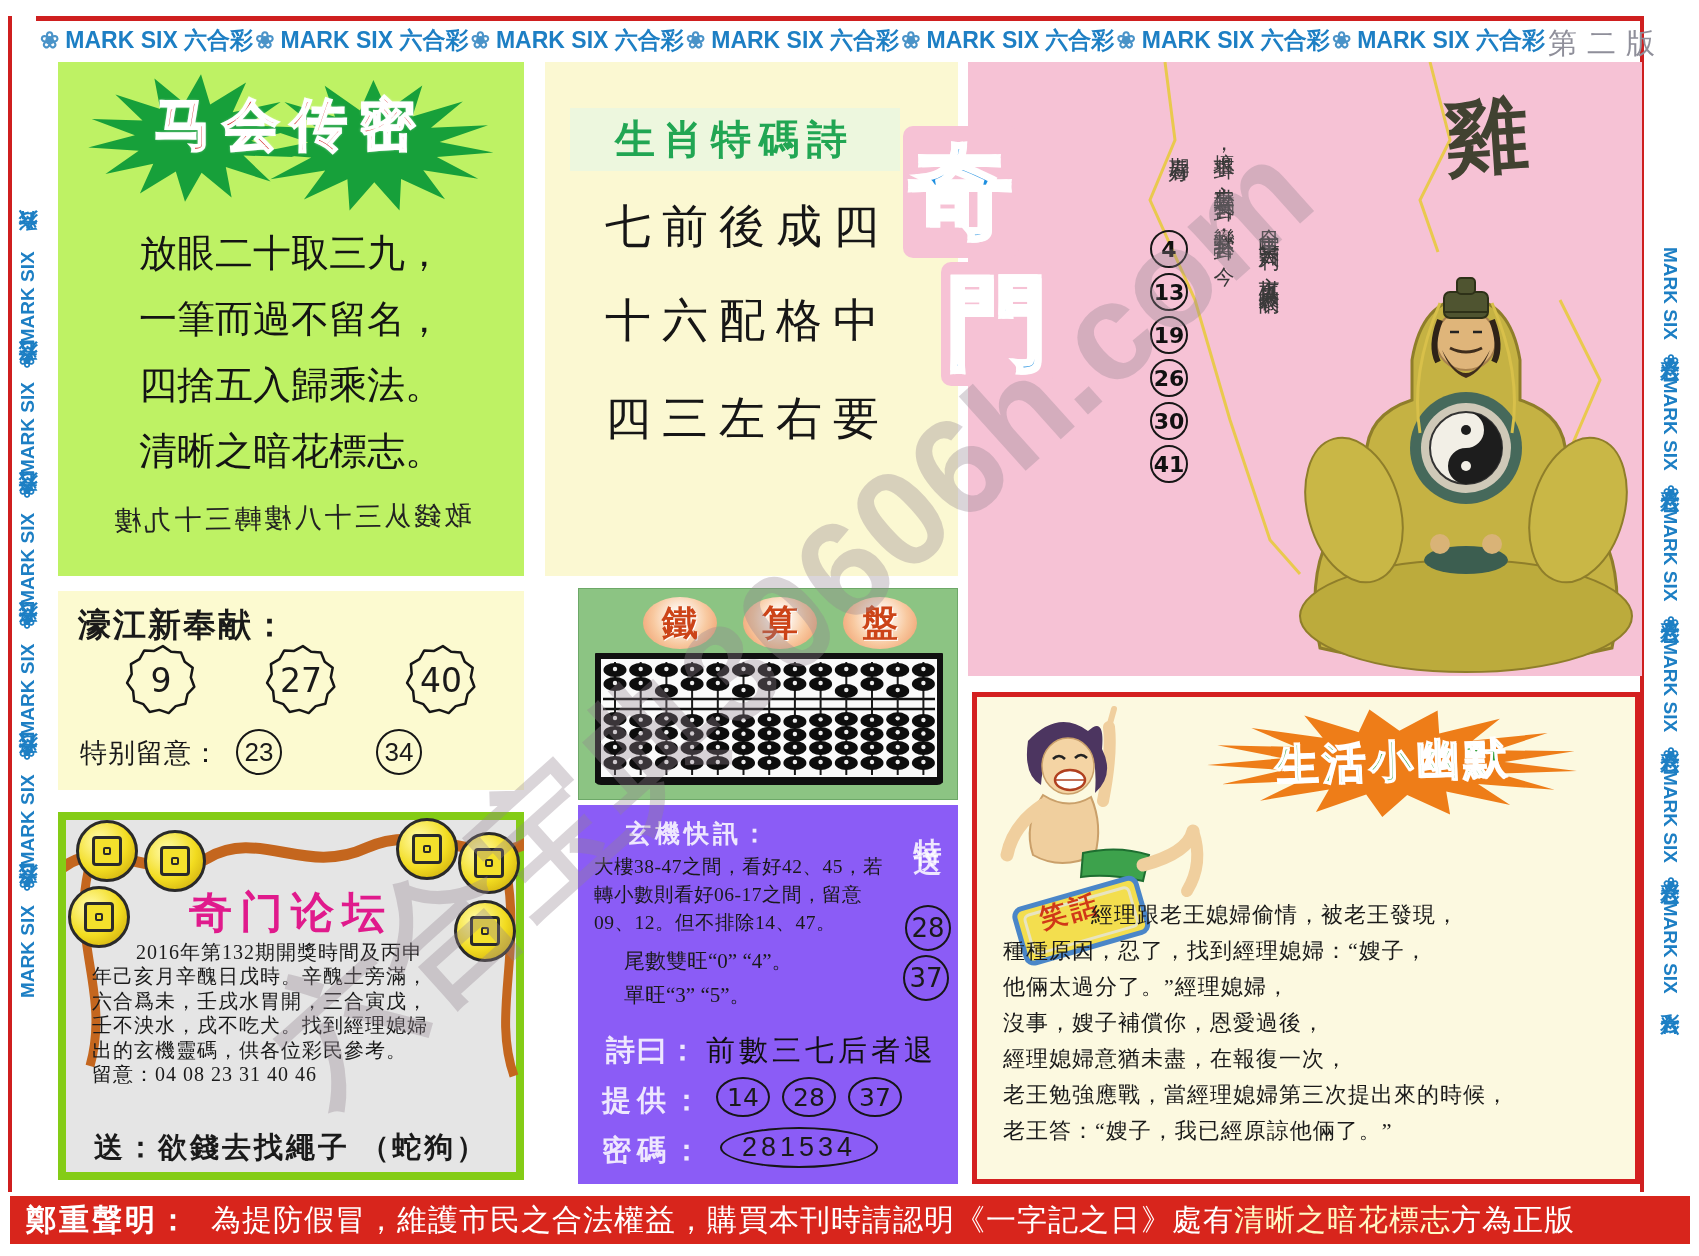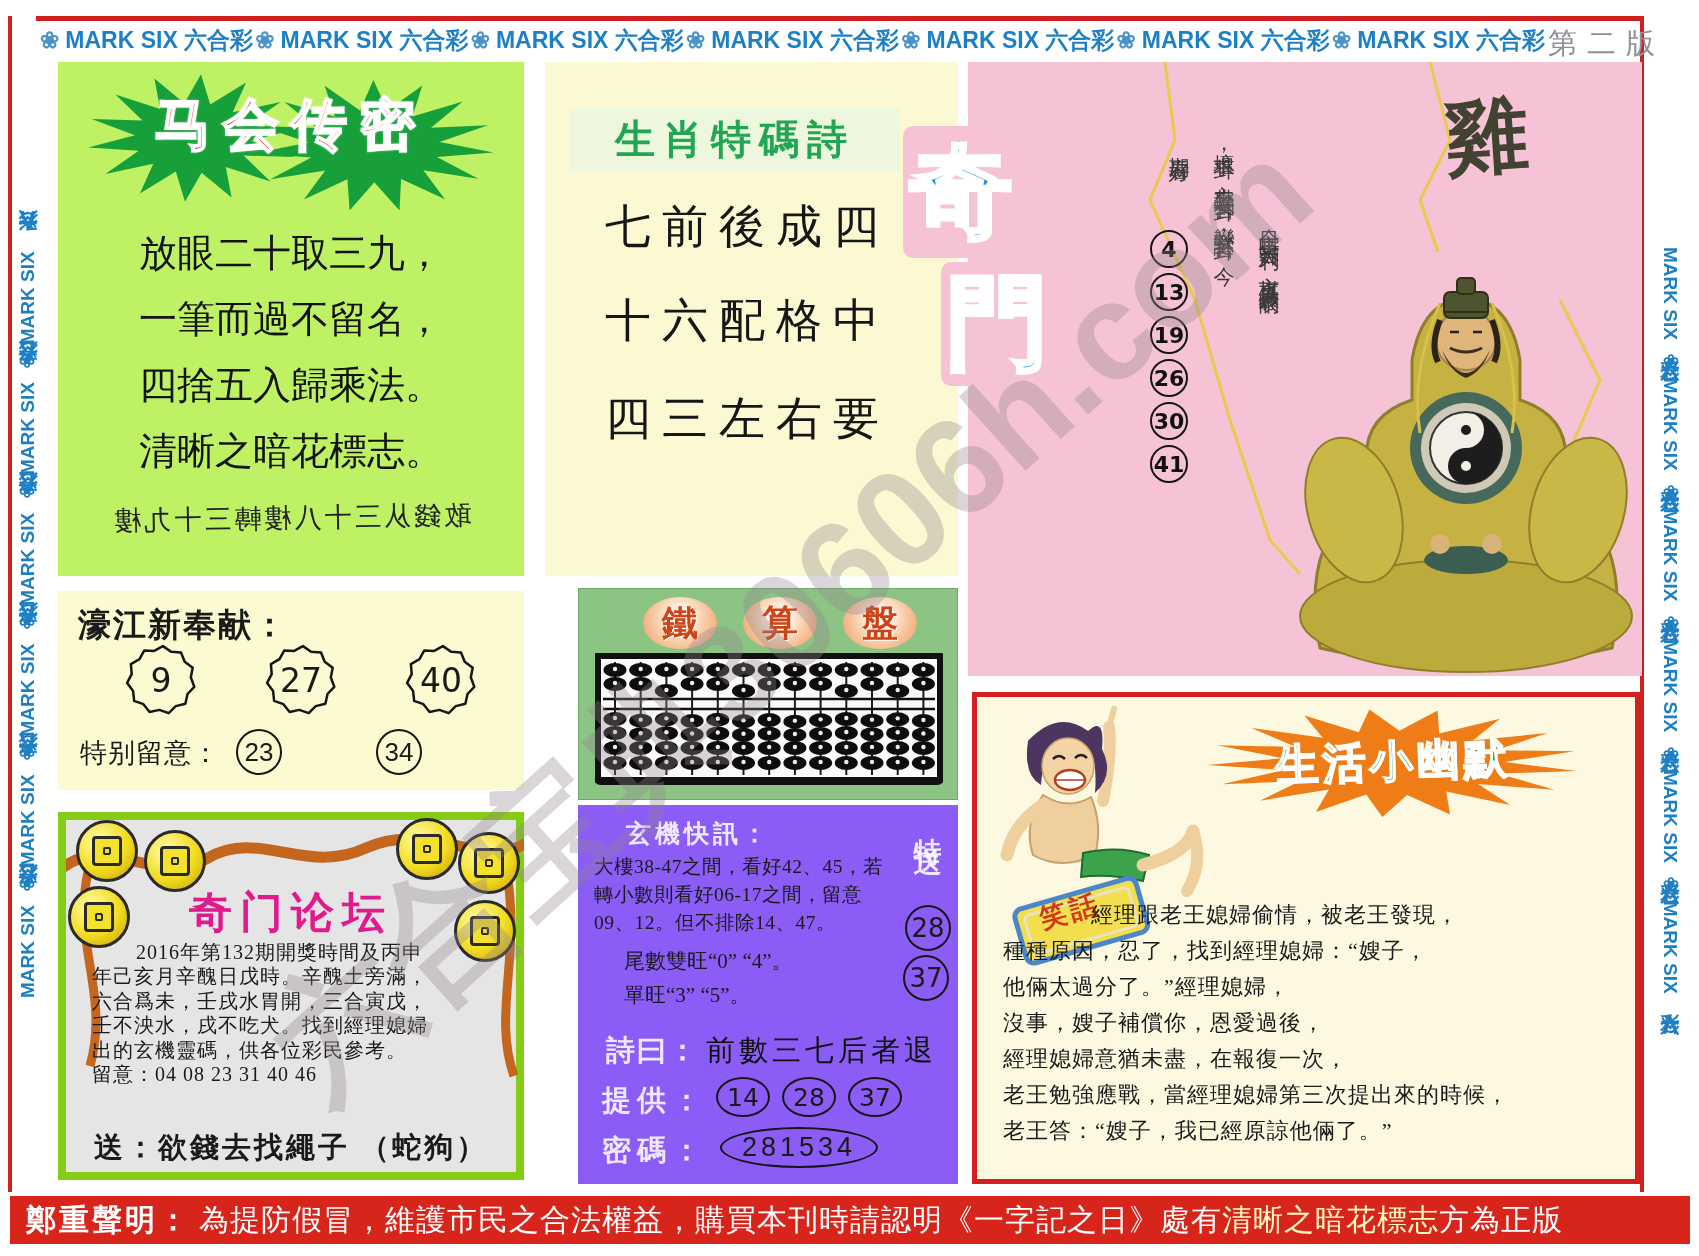--- a/index.html
+++ b/index.html
@@ -106,21 +106,21 @@
   #sign-label{left:62px;top:196px;transform:rotate(-16deg);font-size:27px;font-weight:bold;color:#d03818;letter-spacing:4px}
   #burst-humor{left:226px;top:6px;width:380px;height:122px}
   #humor-banner-text{left:236px;top:36px;width:360px;text-align:center;font-size:43px;font-weight:bold;color:#2f9e38;letter-spacing:4px;-webkit-text-stroke:1.5px #fff;text-shadow:1px 1px 0 #fff;transform:rotate(-2deg)}
   #humor-title{left:250px;top:148px;font-size:36px;letter-spacing:12px;color:#111}
   #humor-lines{left:26px;top:200px;width:616px;font-size:22px;line-height:36px;letter-spacing:1px}
   #humor-lines .ind{text-indent:4em}
 
   
   #footer{left:10px;top:1196px;width:1680px;height:48px;background:#d8251c;color:#fff;font-size:30px;line-height:48px;white-space:nowrap;overflow:hidden;padding-left:16px;letter-spacing:1px}
   #footer .hl{color:#fef9c3}
-  #footer b{margin-right:8px;letter-spacing:3px}
+  #footer b{margin-right:20px;letter-spacing:3px}
 
   
   #watermark{left:230px;top:1000px;transform:rotate(-42deg);transform-origin:0 0;font-size:138px;font-weight:bold;color:rgba(148,132,144,.34);white-space:nowrap;z-index:6;pointer-events:none;font-family:"Liberation Sans",sans-serif}
 </style>
 </head>
 <body>
 
 <div class="abs" id="red-top"></div>
 <div class="abs" id="red-left"></div>
 <div class="abs" id="red-right"></div>

